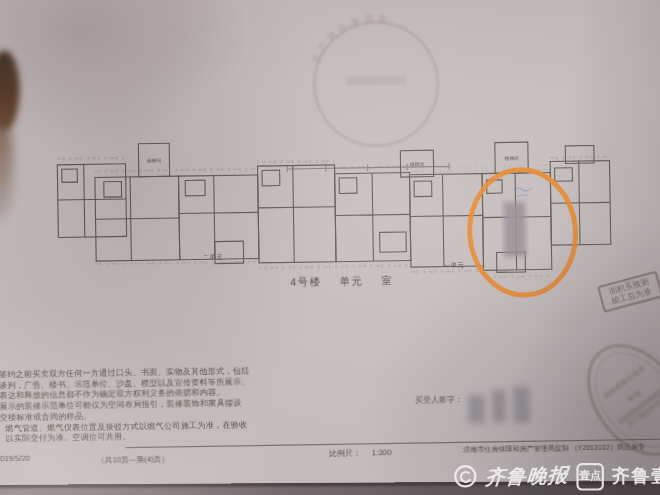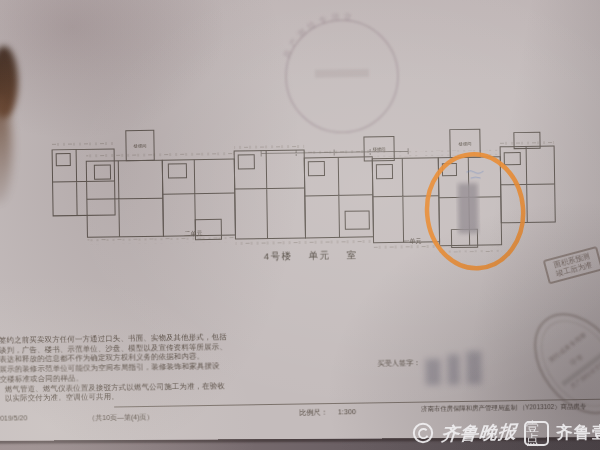--- a/index.html
+++ b/index.html
@@ -47,21 +47,21 @@
     transform:rotate(-.35deg);
     background:linear-gradient(to right,#948587,#6c6165 55%,#4e474b);
     box-shadow:inset 0 3px 2px rgba(44,33,32,.55);}
   
   .watermark{position:absolute;left:412px;top:420px;height:26px;z-index:8;
     display:flex;align-items:center;gap:7px;color:#f2f1f3;opacity:.9;}
   .wm-circle{width:22px;height:22px;flex:none;}
   .wm-script{font-family:"Liberation Serif",serif;font-size:18px;font-weight:bold;
     font-style:italic;transform:skewX(-7deg) rotate(-2deg);letter-spacing:1px;white-space:nowrap;}
   .wm-square{width:21px;height:21px;flex:none;border:2.2px solid #f2f1f3;border-radius:5px;
-    display:flex;align-items:center;justify-content:center;font-size:13px;font-weight:normal;
+    display:flex;align-items:center;justify-content:center;font-size:10px;font-weight:bold;
     letter-spacing:0;line-height:1;}
   .wm-bold{font-size:16.5px;font-weight:bold;letter-spacing:1.5px;white-space:nowrap;}
 </style>
 </head>
 <body>
 
 <div class="photo">
 
   <div class="tilt">
 

